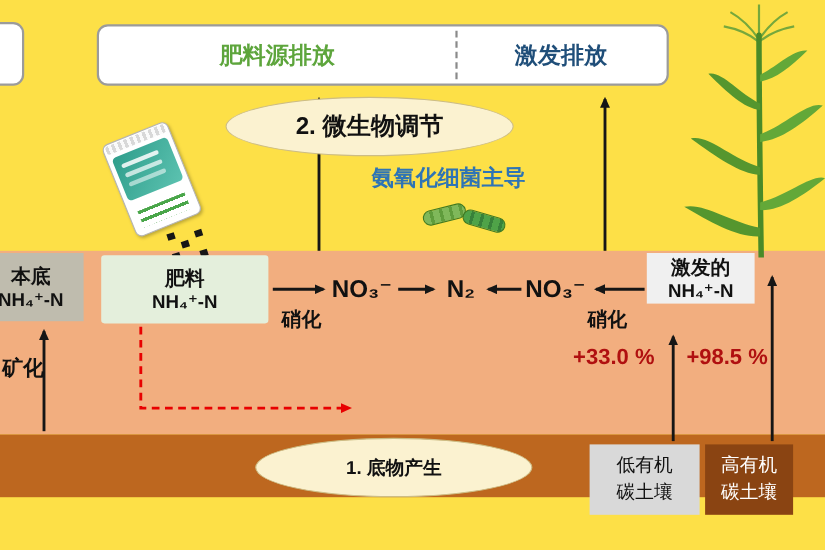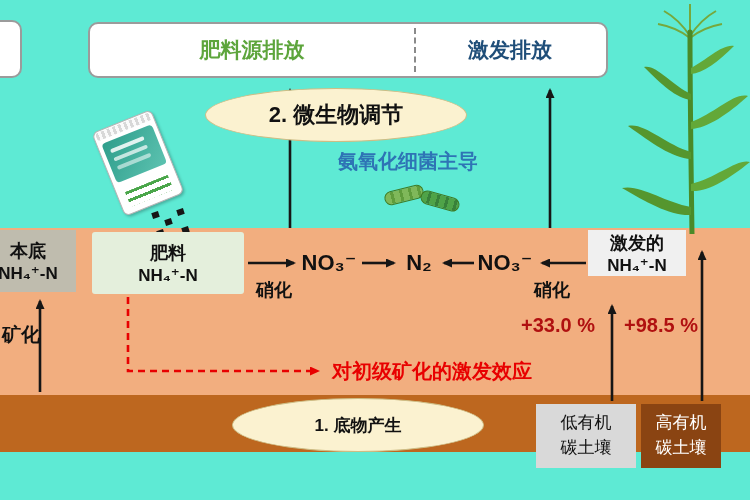--- a/index.html
+++ b/index.html
@@ -1,17 +1,17 @@
 <!DOCTYPE html>
 <html><head>
 <meta charset="utf-8">
 <style>
   *{margin:0;padding:0;box-sizing:border-box}
   body{font-family:"Liberation Sans","DejaVu Sans",sans-serif;background:#fff}
-  .canvas{position:relative;width:750px;height:500px;background:#5eead4;overflow:hidden}
+  .canvas{position:relative;width:750px;height:500px;background:#fde047;overflow:hidden}
   .band{position:absolute;left:0;width:750px;z-index:0}
   .band-orange{top:228px;height:167px;background:#F2AE7F}
   .band-dark{top:395px;height:57px;background:#BD671F}
   .corn{position:absolute;left:612px;top:2px;z-index:1}
   .arrows{position:absolute;left:0;top:0;z-index:2}
   .topbox{position:absolute;background:#fff;border:2px solid #9b9b9b;border-radius:10px;z-index:1}
   .topbox-partial{left:-36px;top:20px;width:58px;height:58px}
   .topbox-main{left:88px;top:22px;width:520px;height:56px;display:flex;align-items:center}
   .topbox-half{display:flex;align-items:center;justify-content:center;font-size:21px;font-weight:bold;height:100%}
   .topbox-left{width:324px;color:#5DA53C}
@@ -134,21 +134,20 @@
   <div class="label molecule n2">N₂</div>
   <div class="label molecule no3-right">NO₃⁻</div>
 
   <div class="label nitrif-left">硝化</div>
   <div class="label nitrif-right">硝化</div>
   <div class="label mineralization">矿化</div>
 
   <div class="label pct pct-low">+33.0 %</div>
   <div class="label pct pct-high">+98.5 %</div>
 
-  <div class="label priming">对初级矿化的激发效应</div>
 
   <div class="ellipse ellipse-substrate">
     <span>1. 底物产生</span>
   </div>
 
   <div class="soilbox soil-low">
     <span>低有机</span>
     <span>碳土壤</span>
   </div>
   <div class="soilbox soil-high">

